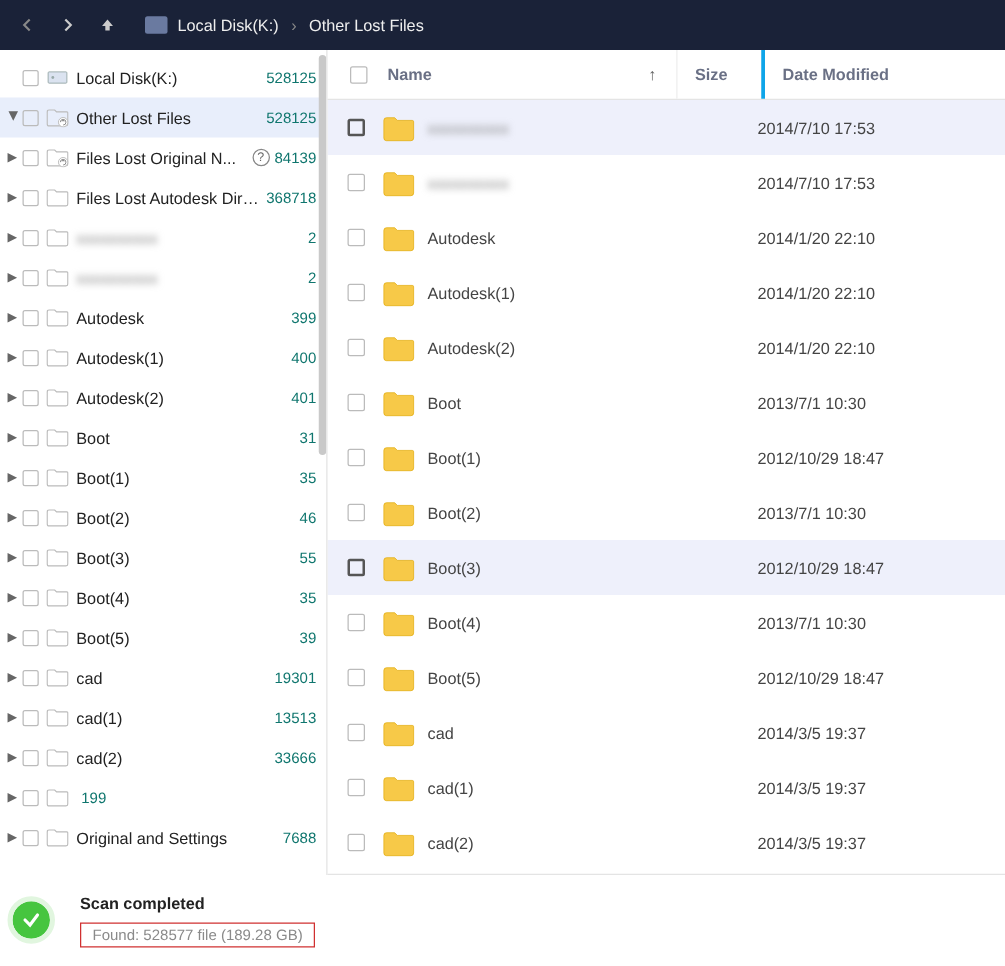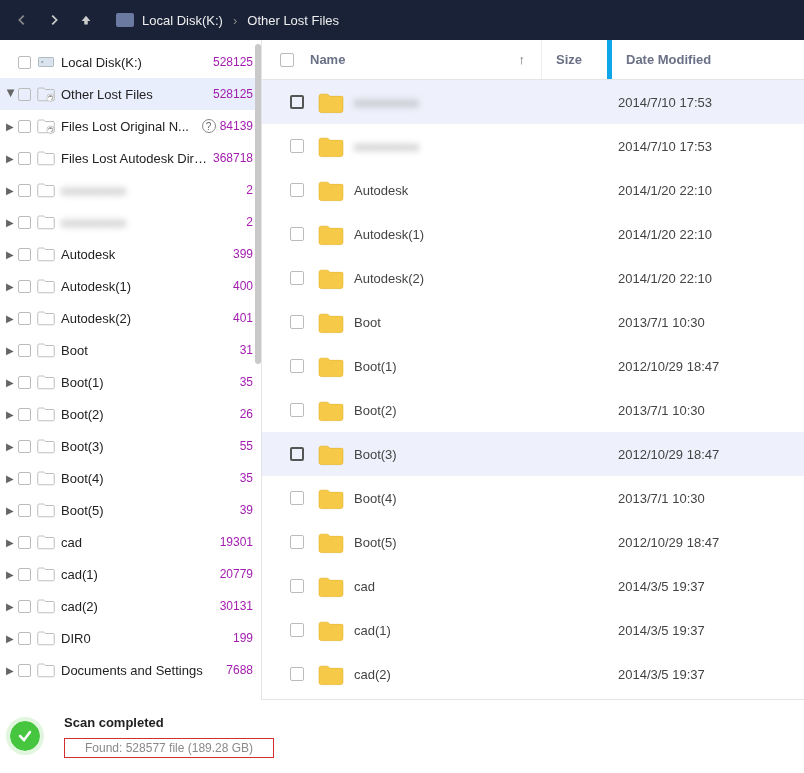--- a/index.html
+++ b/index.html
@@ -108,21 +108,21 @@
     white-space: nowrap;
     overflow: hidden;
     text-overflow: ellipsis;
     color: #222;
   }
   .tree-row .label.blur {
     filter: blur(3px);
     color: #888;
   }
   .tree-row .count {
-    color: #a21caf;
+    color: #0f766e;
     font-size: 12px;
     padding-left: 4px;
   }
   .tree-row .help {
     width: 14px; height: 14px;
     border: 1px solid #888;
     border-radius: 50%;
     font-size: 10px;
     display: inline-flex;
     align-items: center;
@@ -160,40 +160,39 @@
   }
   .col-name .sort {
     margin-left: auto;
     margin-right: 16px;
     color: #666;
     cursor: pointer;
   }
   .col-size {
     flex: 0 0 70px;
     padding-left: 14px;
-    border-right: 5px solid #0ea5e9;
+    border-right: 3px solid #0ea5e9;
     height: 100%;
     display: flex; align-items: center;
   }
   .col-date {
     flex: 1;
     padding-left: 14px;
     height: 100%;
     display: flex; align-items: center;
   }
   .file-list {
     flex: 1;
     overflow: hidden;
     border-bottom: 1px solid #e4e4e4;
   }
   .file-row {
     height: 44px;
     display: flex;
     align-items: center;
-    padding-left: 12px;
   }
   .file-row.sel { background: #eef0fb; }
   .file-row .fcb {
     width: 14px; height: 14px;
     border: 1.5px solid #bbb;
     border-radius: 2px;
     margin: 0 14px 0 16px;
     cursor: pointer;
   }
   .file-row.sel .fcb { border-color: #555; border-width: 2px; }
@@ -227,21 +226,21 @@
   }
   .footer .status-title {
     font-weight: 700;
     color: #222;
     margin-bottom: 8px;
   }
   .footer .found-box {
     border: 1px solid #d03030;
     color: #8a8a8a;
     font-size: 12px;
-    padding: 2px 20px;
+    padding: 2px 9px;
   }
 </style>
 </head>
 <body>
 
 <div class="header">
   <span class="nav-btn">
     <svg viewBox="0 0 16 16" width="14" height="14">
         <path d="M10 3 L5 8 L10 13" stroke="#888" stroke-width="2" fill="none"></path>
       </svg>
@@ -398,21 +397,21 @@
       </div>
       <div class="tree-row" style="padding-left: 6px;">
         <span class="caret show">▶</span>
         <span class="cb"></span>
         <span class="ficon">
           <svg viewBox="0 0 24 20">
             <path d="M1 4 Q1 2 3 2 H9 L11 4 H22 Q23 4 23 5 V17 Q23 19 21 19 H3 Q1 19 1 17 Z" fill="none" stroke="#bbb" stroke-width="1.3"></path>
           </svg>
         </span>
         <span class="label">Boot(2)</span>
-        <span class="count">26</span>
+        <span class="count">46</span>
       </div>
       <div class="tree-row" style="padding-left: 6px;">
         <span class="caret show">▶</span>
         <span class="cb"></span>
         <span class="ficon">
           <svg viewBox="0 0 24 20">
             <path d="M1 4 Q1 2 3 2 H9 L11 4 H22 Q23 4 23 5 V17 Q23 19 21 19 H3 Q1 19 1 17 Z" fill="none" stroke="#bbb" stroke-width="1.3"></path>
           </svg>
         </span>
         <span class="label">Boot(3)</span>
@@ -453,53 +452,52 @@
       </div>
       <div class="tree-row" style="padding-left: 6px;">
         <span class="caret show">▶</span>
         <span class="cb"></span>
         <span class="ficon">
           <svg viewBox="0 0 24 20">
             <path d="M1 4 Q1 2 3 2 H9 L11 4 H22 Q23 4 23 5 V17 Q23 19 21 19 H3 Q1 19 1 17 Z" fill="none" stroke="#bbb" stroke-width="1.3"></path>
           </svg>
         </span>
         <span class="label">cad(1)</span>
-        <span class="count">20779</span>
+        <span class="count">13513</span>
       </div>
       <div class="tree-row" style="padding-left: 6px;">
         <span class="caret show">▶</span>
         <span class="cb"></span>
         <span class="ficon">
           <svg viewBox="0 0 24 20">
             <path d="M1 4 Q1 2 3 2 H9 L11 4 H22 Q23 4 23 5 V17 Q23 19 21 19 H3 Q1 19 1 17 Z" fill="none" stroke="#bbb" stroke-width="1.3"></path>
           </svg>
         </span>
         <span class="label">cad(2)</span>
-        <span class="count">30131</span>
-      </div>
-      <div class="tree-row" style="padding-left: 6px;">
-        <span class="caret show">▶</span>
-        <span class="cb"></span>
-        <span class="ficon">
-          <svg viewBox="0 0 24 20">
-            <path d="M1 4 Q1 2 3 2 H9 L11 4 H22 Q23 4 23 5 V17 Q23 19 21 19 H3 Q1 19 1 17 Z" fill="none" stroke="#bbb" stroke-width="1.3"></path>
-          </svg>
-        </span>
-        <span class="label">DIR0</span>
+        <span class="count">33666</span>
+      </div>
+      <div class="tree-row" style="padding-left: 6px;">
+        <span class="caret show">▶</span>
+        <span class="cb"></span>
+        <span class="ficon">
+          <svg viewBox="0 0 24 20">
+            <path d="M1 4 Q1 2 3 2 H9 L11 4 H22 Q23 4 23 5 V17 Q23 19 21 19 H3 Q1 19 1 17 Z" fill="none" stroke="#bbb" stroke-width="1.3"></path>
+          </svg>
+        </span>
         <span class="count">199</span>
       </div>
       <div class="tree-row" style="padding-left: 6px;">
         <span class="caret show">▶</span>
         <span class="cb"></span>
         <span class="ficon">
           <svg viewBox="0 0 24 20">
             <path d="M1 4 Q1 2 3 2 H9 L11 4 H22 Q23 4 23 5 V17 Q23 19 21 19 H3 Q1 19 1 17 Z" fill="none" stroke="#bbb" stroke-width="1.3"></path>
           </svg>
         </span>
-        <span class="label">Documents and Settings</span>
+        <span class="label">Original and Settings</span>
         <span class="count">7688</span>
       </div>
     </div>
 
   <div class="main">
     <div class="col-head">
       <div class="col-name">
         <span class="hcb"></span>
         <span>Name</span>
         <span class="sort">↑</span>

